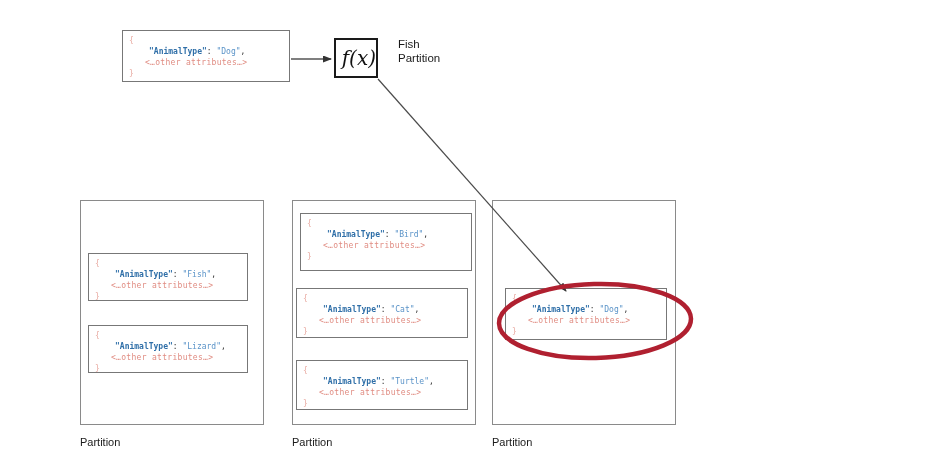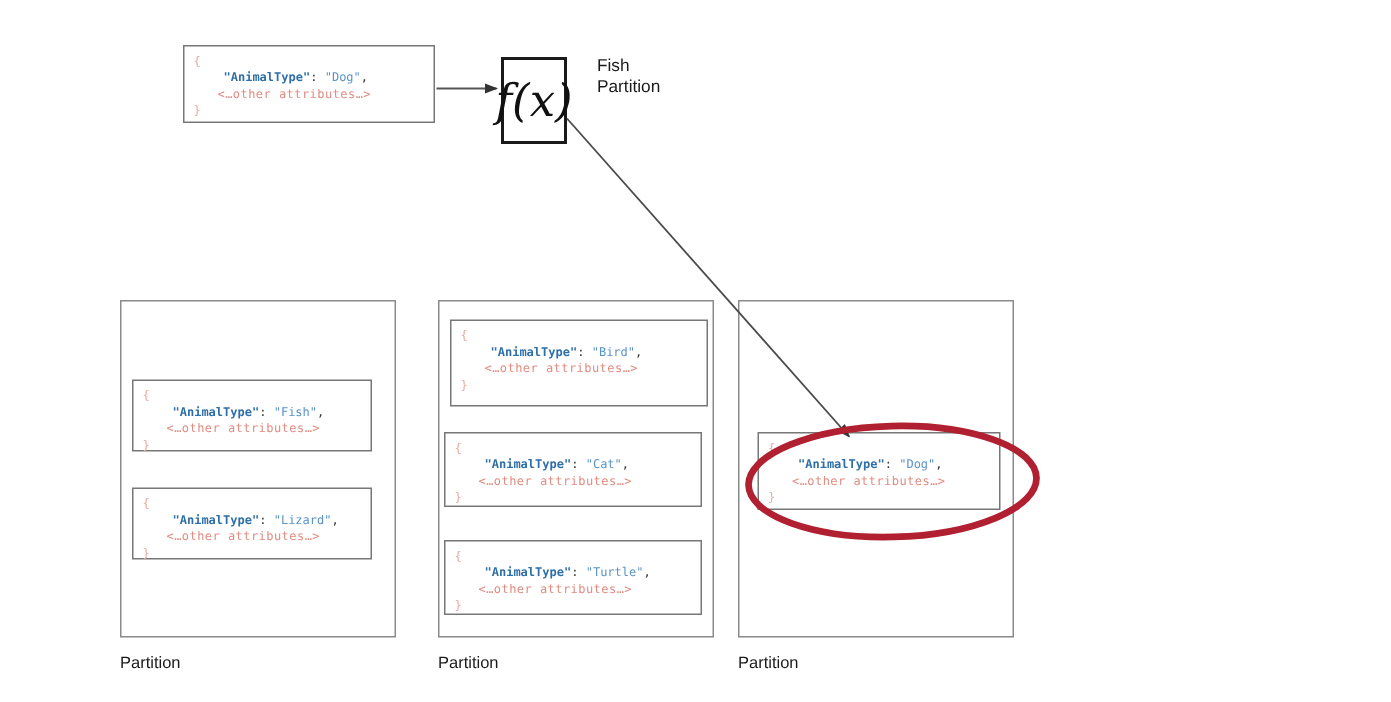--- a/index.html
+++ b/index.html
@@ -115,21 +115,21 @@
 
 <div id="canvas">
 
   <div class="record" id="rec-input" style="left:122px; top:30px; width:168px; height:52px;">
     <span class="ln brace">{</span>
     <span class="ln kvline"><span class="jkey">"AnimalType"</span><span class="jcolon">:</span><span>&nbsp;</span><span class="jval">"Dog"</span><span class="jcomma">,</span></span>
     <span class="ln attrline">&lt;…other attributes…&gt;</span>
     <span class="ln brace">}</span>
   </div>
 
-  <div class="fx-box" style="left:334px; top:38px; width:44px; height:58px; font-size:30px;">
+  <div class="fx-box" style="left:334px; top:38px; width:44px; height:40px; font-size:20px;justify-content:flex-end;">
     <span>f(x)</span>
   </div>
   <div class="hash-label" style="left:398px; top:37px;">
     <div>Fish</div>
     <div>Partition</div>
   </div>
 
   <div class="partition" style="left:80px; top:200px; width:184px; height:225px;"></div>
 
   <div class="record" style="left:88px; top:253px; width:160px; height:48px;">

